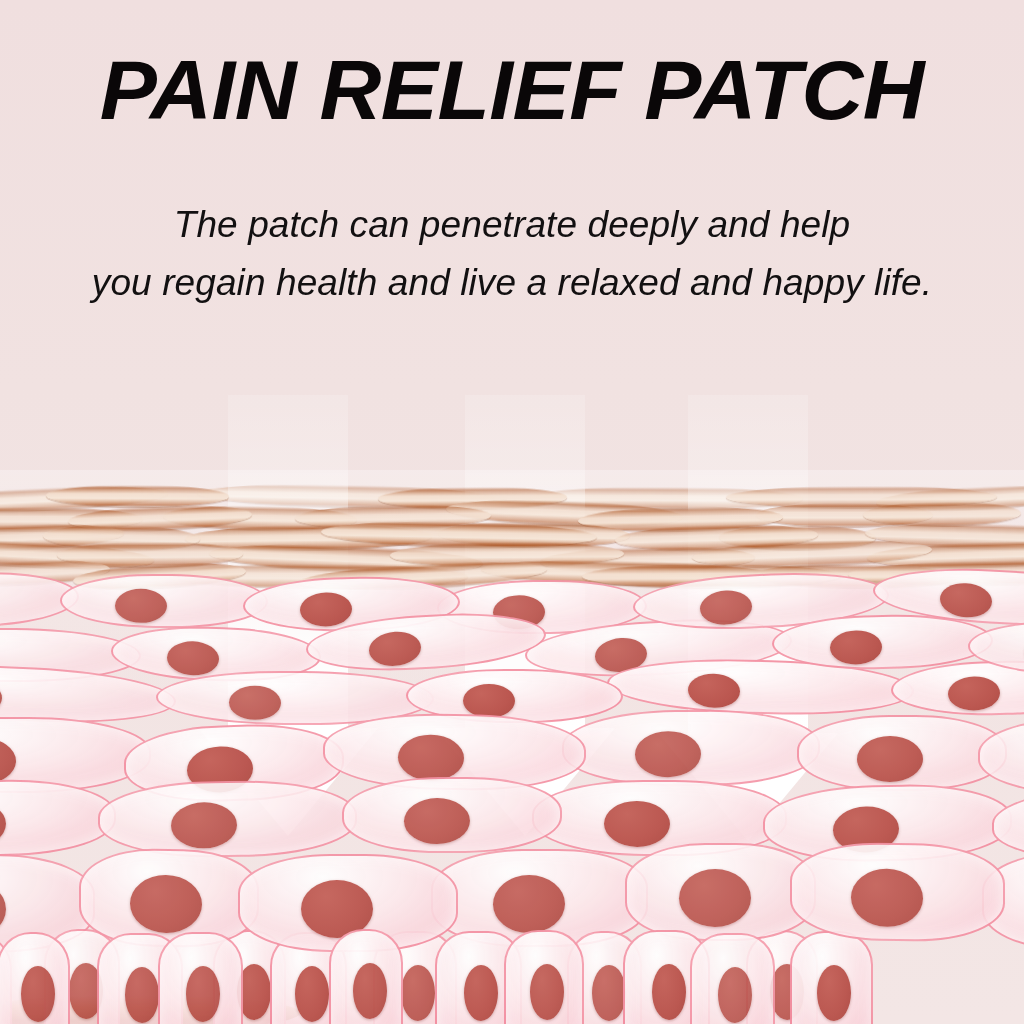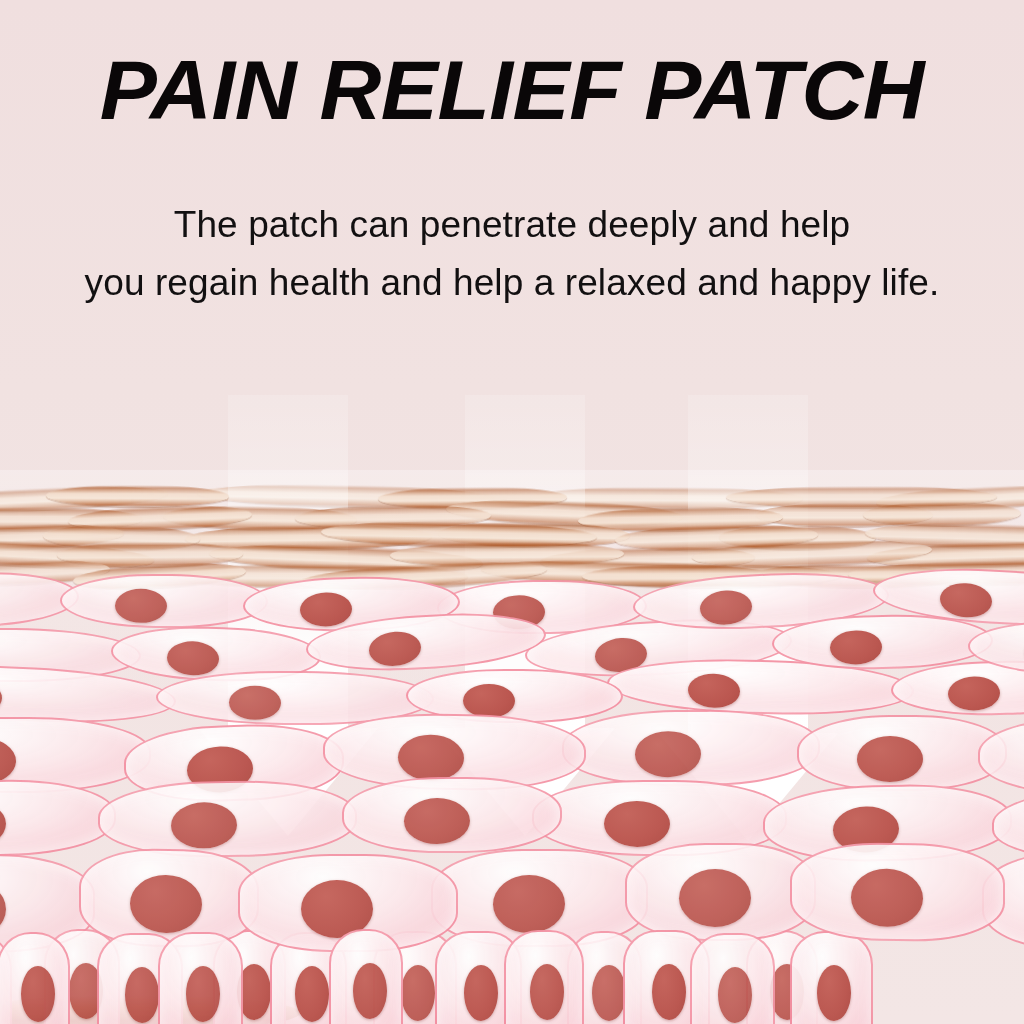--- a/index.html
+++ b/index.html
@@ -41,21 +41,21 @@
     position:absolute;
     left:0; right:0;
     top:196px;
     text-align:center;
     font-size:37px;
     line-height:1.58;
     font-weight:normal;
     color:#121011;
     letter-spacing:0.1px;
   }
-  .subcopy .ln { display:block; }
+  .subcopy .ln { display:block;font-style:italic; }
 
   
   .skin {
     position:absolute;
     left:0; right:0;
     top:470px;
     height:554px;
     overflow:hidden;
   }
 
@@ -308,16 +308,16 @@
       <div class="arrow" style="left: 688px; width: 120px; top: 395px; height: 450px;">
         <div class="shaft" style="height: 338px;"></div>
         <div class="head" style="top: 338px;"></div>
       </div>
     </div>
 
   <div class="headline">PAIN RELIEF PATCH</div>
 
   <div class="subcopy">
     <span class="ln">The patch can penetrate deeply and help</span>
-    <span class="ln">you regain health and help a relaxed and happy life.</span>
+    <span class="ln">you regain health and live a relaxed and happy life.</span>
   </div>
 
 </div>
 
 </body></html>

